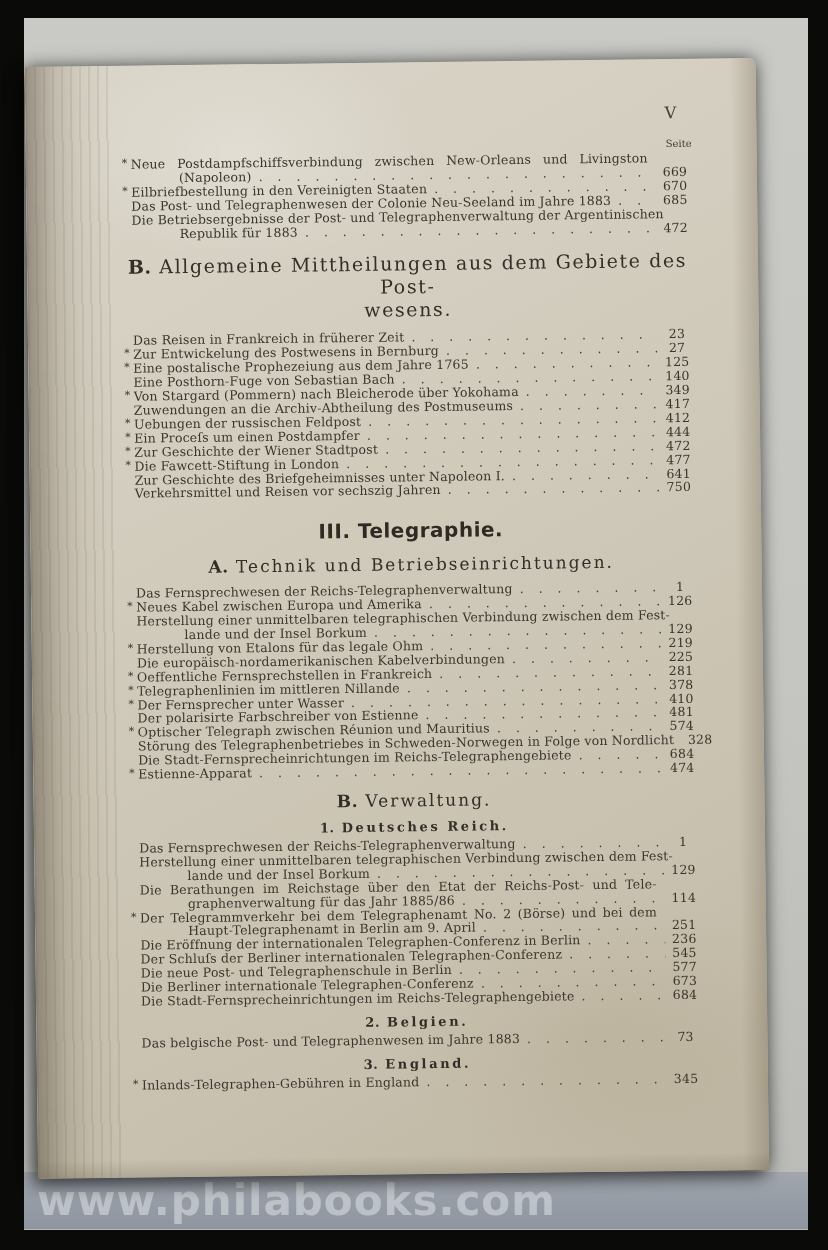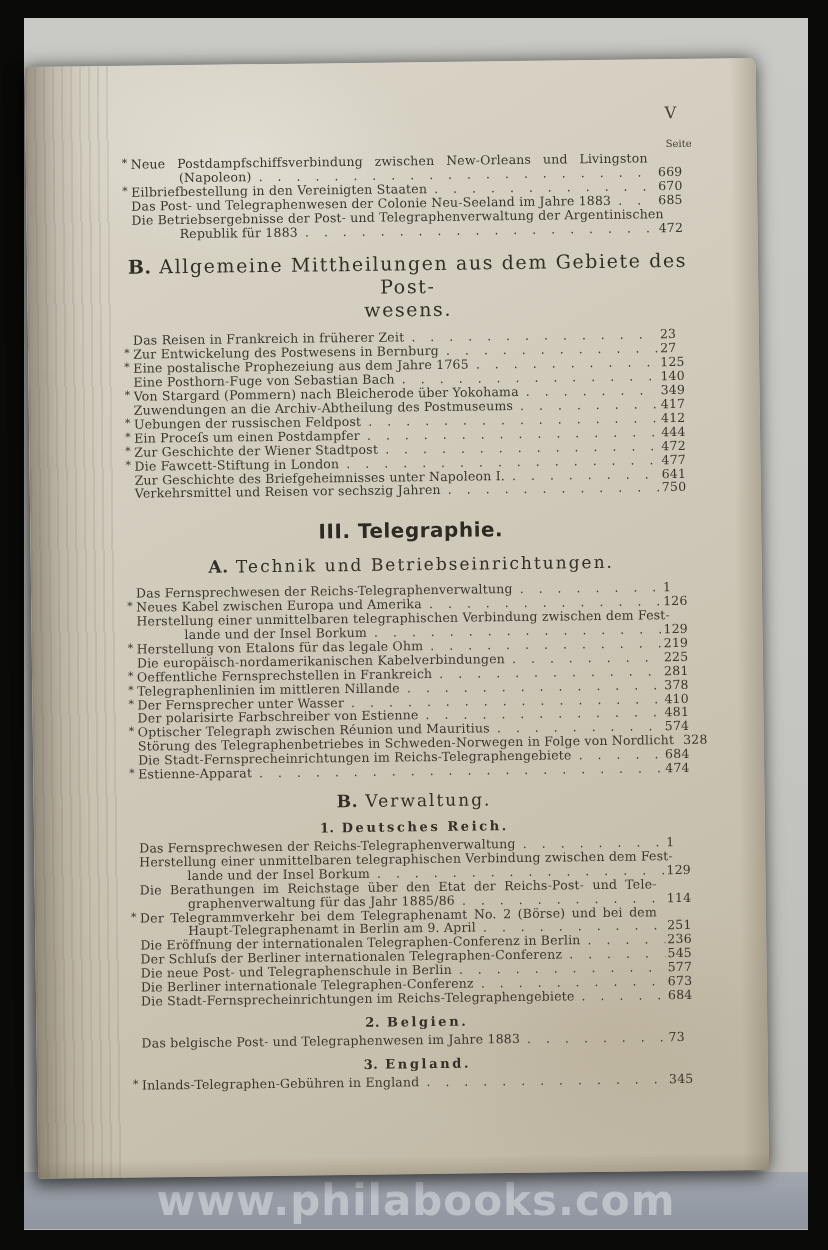--- a/index.html
+++ b/index.html
@@ -13,21 +13,21 @@
 
   
   .backdrop {
     position: absolute; left: 24px; top: 18px; right: 20px; bottom: 20px;
     background: linear-gradient(180deg, #c9c9c5 0%, #c5c5c1 55%, #babab6 100%);
   }
   
   .band {
     position: absolute; left: 24px; right: 20px; top: 1172px; height: 57px;
     background: linear-gradient(180deg, #a2a7ae 0%, #989ea7 45%, #8f959e 100%);
-    display: flex; align-items: center; justify-content: center;
+    display: flex; align-items: center; justify-content: flex-start; padding-left: 13px;
   }
   .band-text {
     font-family: "DejaVu Sans", "Liberation Sans", sans-serif;
     font-weight: bold; font-size: 42px; letter-spacing: 1px;
     color: rgba(233, 236, 241, 0.48);
     white-space: nowrap;
   }
 
   
   .page {
@@ -82,21 +82,21 @@
   }
   .entry-line.entry-justify { text-align: justify; text-align-last: justify; margin-right: 44px; }
   .entry-line.entry-wrap { padding-left: 58px; }
   .entry-line.entry-last { display: flex; align-items: baseline; }
   .entry-text { white-space: nowrap; }
   .star { position: absolute; left: 1px; top: -1px; font-size: 11px; }
   .leader {
     flex: 1 1 0; min-width: 0; overflow: hidden; white-space: nowrap;
     letter-spacing: 5.5px; margin: 0 2px 0 7px; color: #464136;
   }
-  .page-num { flex: none; width: 34px; text-align: left; white-space: nowrap; }
+  .page-num { flex: none; width: 34px; text-align: center; white-space: nowrap; }
 
   
   .heading { text-align: center; color: #332e26; }
   .heading-prefix { font-weight: bold; letter-spacing: 0.5px; }
   .heading-section-lg { font-size: 19px; line-height: 23px; letter-spacing: 1.6px; margin: 15px 0 9px 0; }
   .heading-part {
     font-family: "DejaVu Sans", "Liberation Sans", sans-serif;
     font-size: 20px; line-height: 24px; font-weight: bold;
     letter-spacing: 0.5px; margin: 21px 0 2px 0; color: #2e2a23;
   }

